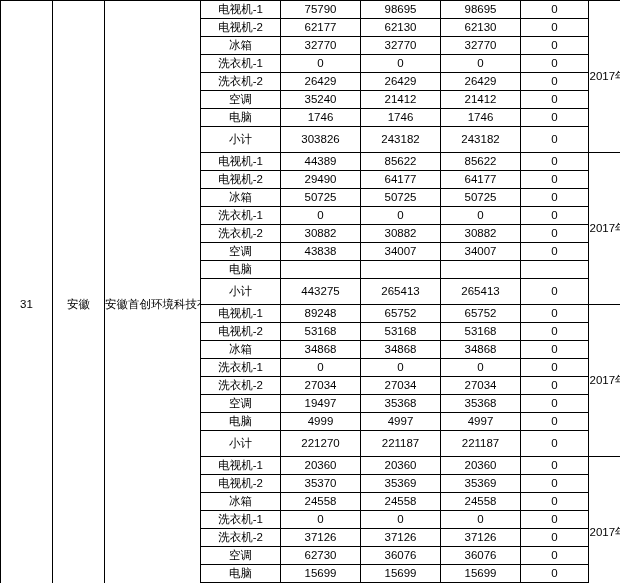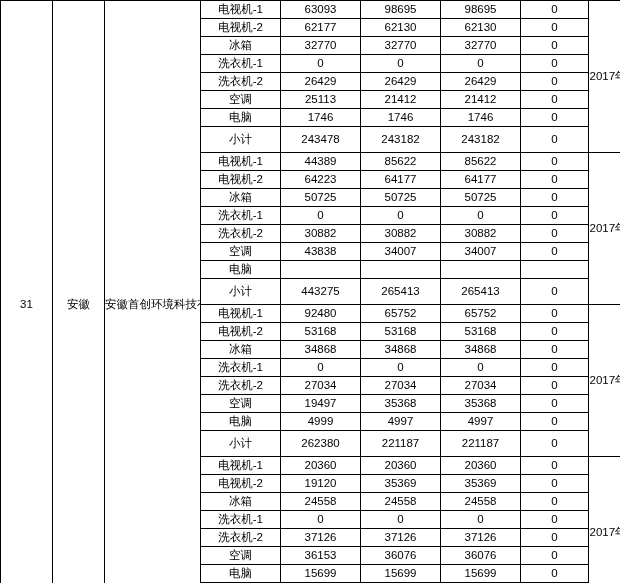--- a/index.html
+++ b/index.html
@@ -90,21 +90,21 @@
     <col class="c-v4">
     <col class="c-per">
   </colgroup>
   <tbody>
 
     <tr>
       <td class="idx" rowspan="32">31</td>
       <td class="prov" rowspan="32">安徽</td>
       <td class="comp" rowspan="32">安徽首创环境科技有限公司</td>
       <td class="item">电视机-1</td>
-      <td class="num">63093</td>
+      <td class="num">75790</td>
       <td class="num">98695</td>
       <td class="num">98695</td>
       <td class="num">0</td>
       <td class="period" rowspan="8">2017年第1季度</td>
     </tr>
     <tr>
       <td class="item">电视机-2</td>
       <td class="num">62177</td>
       <td class="num">62130</td>
       <td class="num">62130</td>
@@ -126,51 +126,51 @@
     </tr>
     <tr>
       <td class="item">洗衣机-2</td>
       <td class="num">26429</td>
       <td class="num">26429</td>
       <td class="num">26429</td>
       <td class="num">0</td>
     </tr>
     <tr>
       <td class="item">空调</td>
-      <td class="num">25113</td>
+      <td class="num">35240</td>
       <td class="num">21412</td>
       <td class="num">21412</td>
       <td class="num">0</td>
     </tr>
     <tr>
       <td class="item">电脑</td>
       <td class="num">1746</td>
       <td class="num">1746</td>
       <td class="num">1746</td>
       <td class="num">0</td>
     </tr>
     <tr class="subtotal">
       <td class="subtotal-label">小计</td>
-      <td class="num">243478</td>
+      <td class="num">303826</td>
       <td class="num">243182</td>
       <td class="num">243182</td>
       <td class="num">0</td>
     </tr>
 
     <tr>
       <td class="item">电视机-1</td>
       <td class="num">44389</td>
       <td class="num">85622</td>
       <td class="num">85622</td>
       <td class="num">0</td>
       <td class="period" rowspan="8">2017年第2季度</td>
     </tr>
     <tr>
       <td class="item">电视机-2</td>
-      <td class="num">64223</td>
+      <td class="num">29490</td>
       <td class="num">64177</td>
       <td class="num">64177</td>
       <td class="num">0</td>
     </tr>
     <tr>
       <td class="item">冰箱</td>
       <td class="num">50725</td>
       <td class="num">50725</td>
       <td class="num">50725</td>
       <td class="num">0</td>
@@ -206,21 +206,21 @@
     <tr class="subtotal">
       <td class="subtotal-label">小计</td>
       <td class="num">443275</td>
       <td class="num">265413</td>
       <td class="num">265413</td>
       <td class="num">0</td>
     </tr>
 
     <tr>
       <td class="item">电视机-1</td>
-      <td class="num">92480</td>
+      <td class="num">89248</td>
       <td class="num">65752</td>
       <td class="num">65752</td>
       <td class="num">0</td>
       <td class="period" rowspan="8">2017年第3季度</td>
     </tr>
     <tr>
       <td class="item">电视机-2</td>
       <td class="num">53168</td>
       <td class="num">53168</td>
       <td class="num">53168</td>
@@ -256,37 +256,37 @@
     </tr>
     <tr>
       <td class="item">电脑</td>
       <td class="num">4999</td>
       <td class="num">4997</td>
       <td class="num">4997</td>
       <td class="num">0</td>
     </tr>
     <tr class="subtotal">
       <td class="subtotal-label">小计</td>
-      <td class="num">262380</td>
+      <td class="num">221270</td>
       <td class="num">221187</td>
       <td class="num">221187</td>
       <td class="num">0</td>
     </tr>
 
     <tr>
       <td class="item">电视机-1</td>
       <td class="num">20360</td>
       <td class="num">20360</td>
       <td class="num">20360</td>
       <td class="num">0</td>
       <td class="period" rowspan="8">2017年第4季度</td>
     </tr>
     <tr>
       <td class="item">电视机-2</td>
-      <td class="num">19120</td>
+      <td class="num">35370</td>
       <td class="num">35369</td>
       <td class="num">35369</td>
       <td class="num">0</td>
     </tr>
     <tr>
       <td class="item">冰箱</td>
       <td class="num">24558</td>
       <td class="num">24558</td>
       <td class="num">24558</td>
       <td class="num">0</td>
@@ -300,21 +300,21 @@
     </tr>
     <tr>
       <td class="item">洗衣机-2</td>
       <td class="num">37126</td>
       <td class="num">37126</td>
       <td class="num">37126</td>
       <td class="num">0</td>
     </tr>
     <tr>
       <td class="item">空调</td>
-      <td class="num">36153</td>
+      <td class="num">62730</td>
       <td class="num">36076</td>
       <td class="num">36076</td>
       <td class="num">0</td>
     </tr>
     <tr>
       <td class="item">电脑</td>
       <td class="num">15699</td>
       <td class="num">15699</td>
       <td class="num">15699</td>
       <td class="num">0</td>

